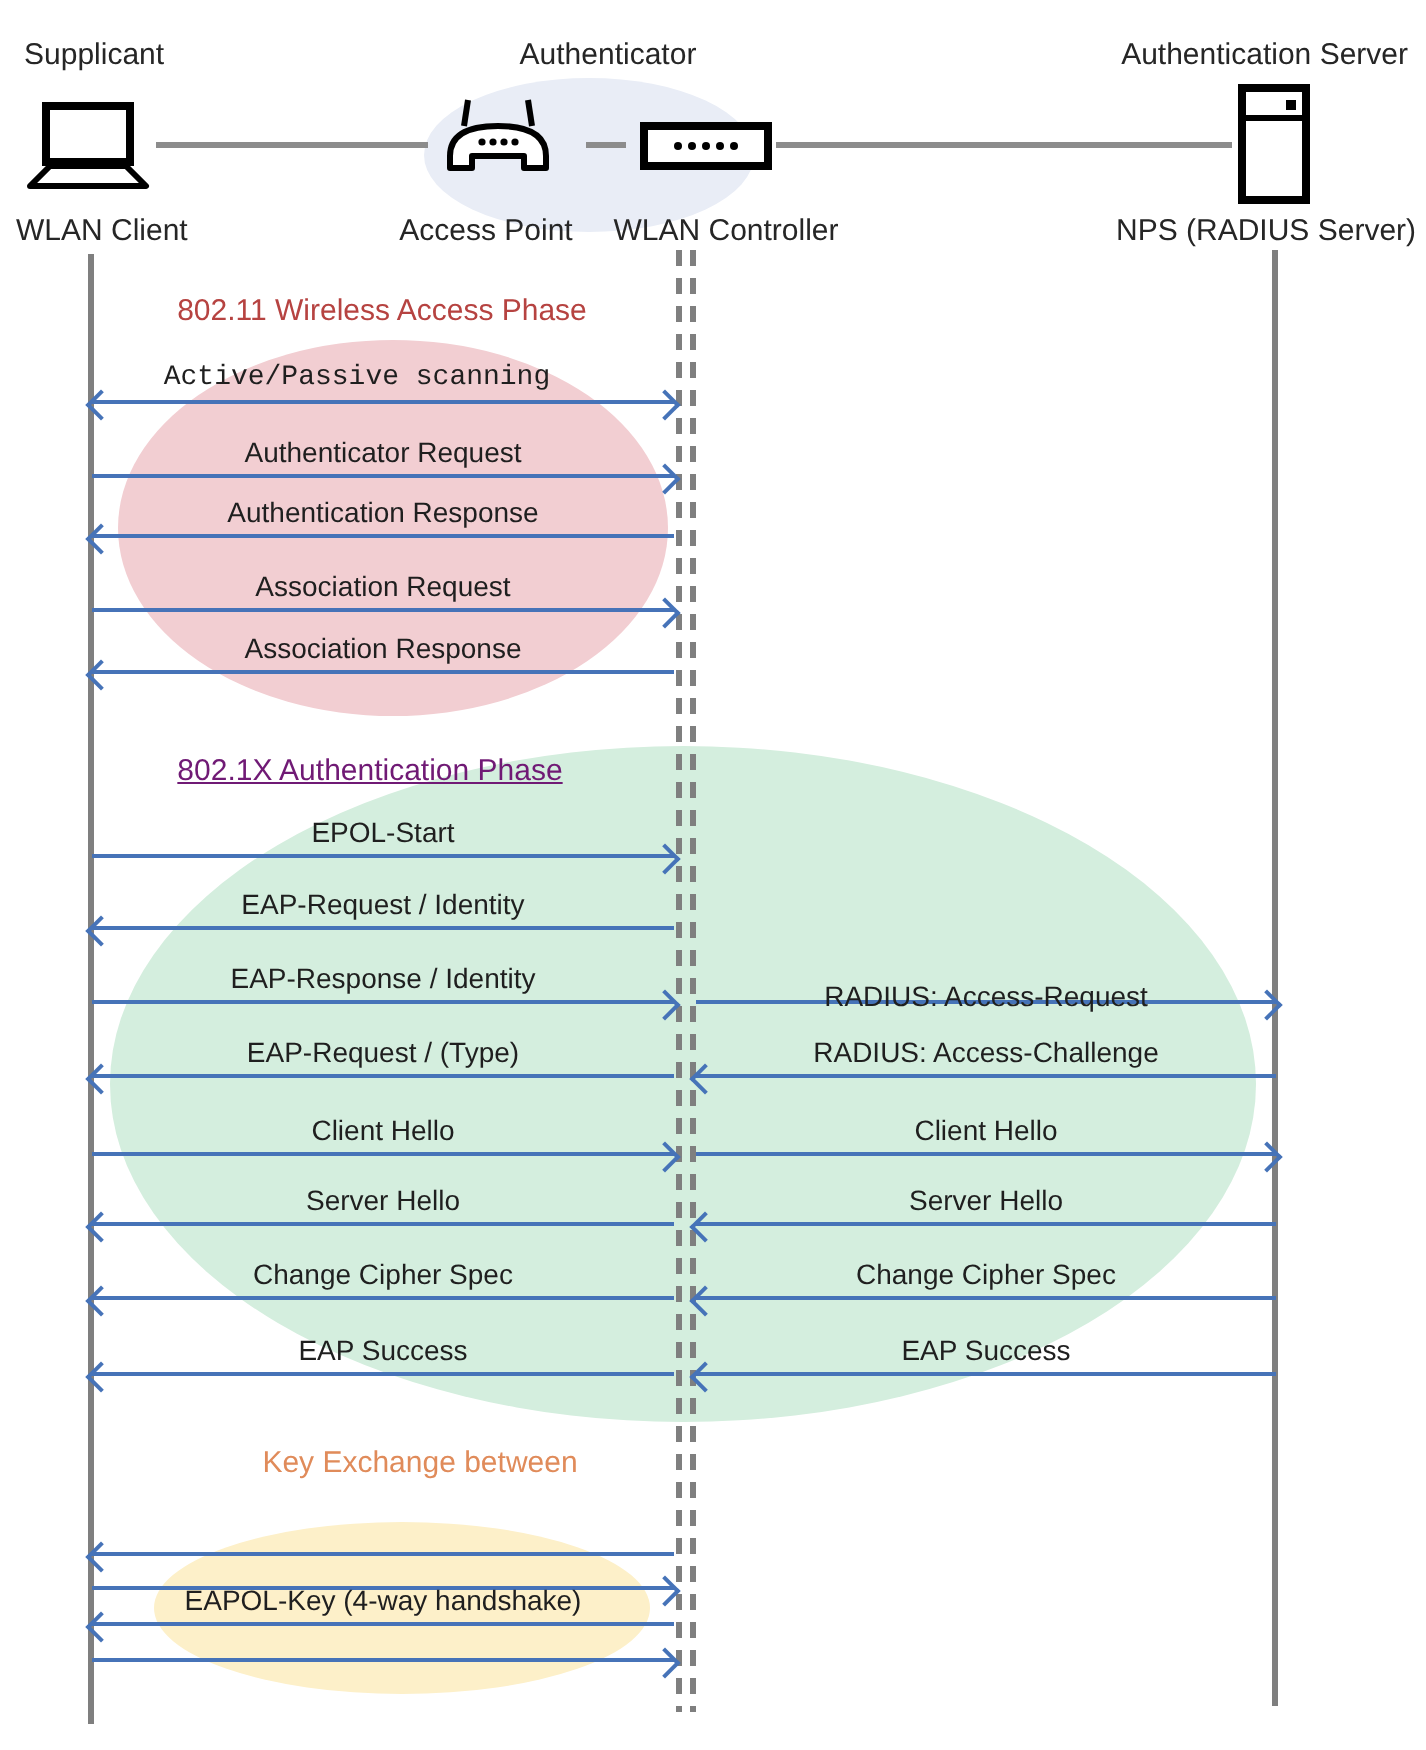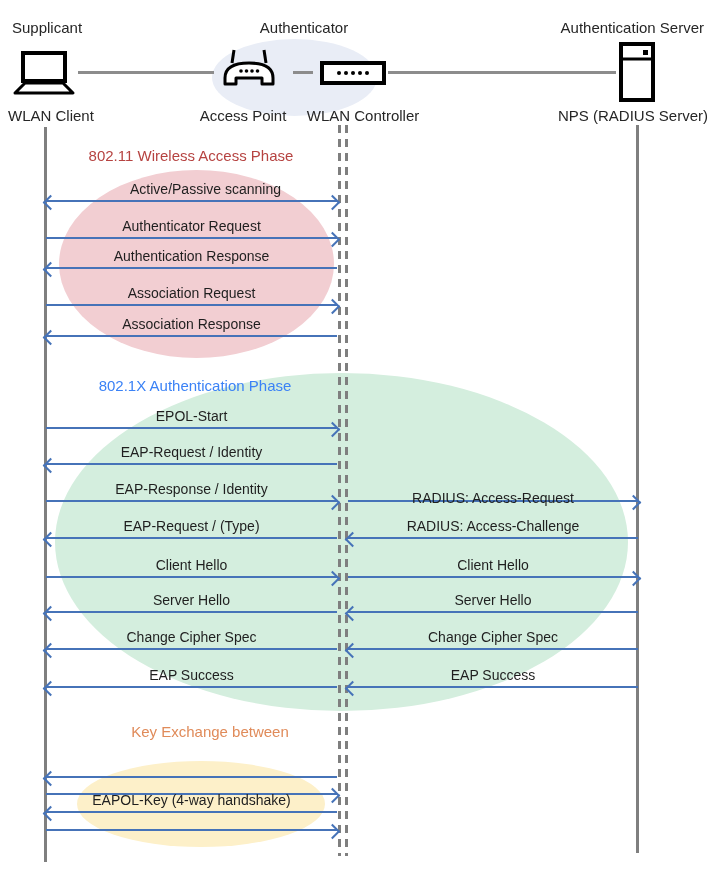--- a/index.html
+++ b/index.html
@@ -89,31 +89,31 @@
   <div class="device-label center" style="left:193px;top:107px;width:100px;">Access Point</div>
   <div class="device-label center" style="left:302px;top:107px;width:122px;">WLAN Controller</div>
   <div class="device-label right" style="left:558px;top:107px;width:147px;">NPS (RADIUS Server)</div>
 
   <div class="lifeline" style="left:44px;top:127px;height:735px;"></div>
   <div class="lifeline-dashed" style="left:338px;top:125px;height:731px;"></div>
   <div class="lifeline-dashed" style="left:345px;top:125px;height:731px;"></div>
   <div class="lifeline" style="left:636px;top:125px;height:728px;"></div>
 
   <div class="phase-title" style="left: 61px; top: 146px; width: 260px; color: rgb(182, 67, 65);">802.11 Wireless Access Phase</div>
-  <div class="phase-title" style="left: 65px; top: 376px; width: 260px; color: #3b82f6;">802.1X Authentication Phase</div>
+  <div class="phase-title" style="left: 55px; top: 376px; width: 260px; color: #701a75; text-decoration: underline;">802.1X Authentication Phase</div>
   <div class="phase-title" style="left: 80px; top: 722px; width: 260px; color: rgb(224, 139, 90);">
     <div>Key Exchange between</div>
   </div>
 
   <div id="messages">
       <div class="msg-line" style="left: 46px; top: 200px; width: 291px;">
         <span class="chev chev-r"></span>
         <span class="chev chev-l"></span>
       </div>
-      <div class="msg-label" style="left: 60px; width: 291px; top: 181px;">Active/Passive scanning</div>
+      <div class="msg-label" style="left: 33px; width: 291px; top: 181px; font-family: Liberation Mono, monospace;">Active/Passive scanning</div>
       <div class="msg-line" style="left: 46px; top: 237px; width: 291px;">
         <span class="chev chev-r"></span>
       </div>
       <div class="msg-label" style="left: 46px; width: 291px; top: 218px;">Authenticator Request</div>
       <div class="msg-line" style="left: 46px; top: 267px; width: 291px;">
         <span class="chev chev-l"></span>
       </div>
       <div class="msg-label" style="left: 46px; width: 291px; top: 248px;">Authentication Response</div>
       <div class="msg-line" style="left: 46px; top: 304px; width: 291px;">
         <span class="chev chev-r"></span>

